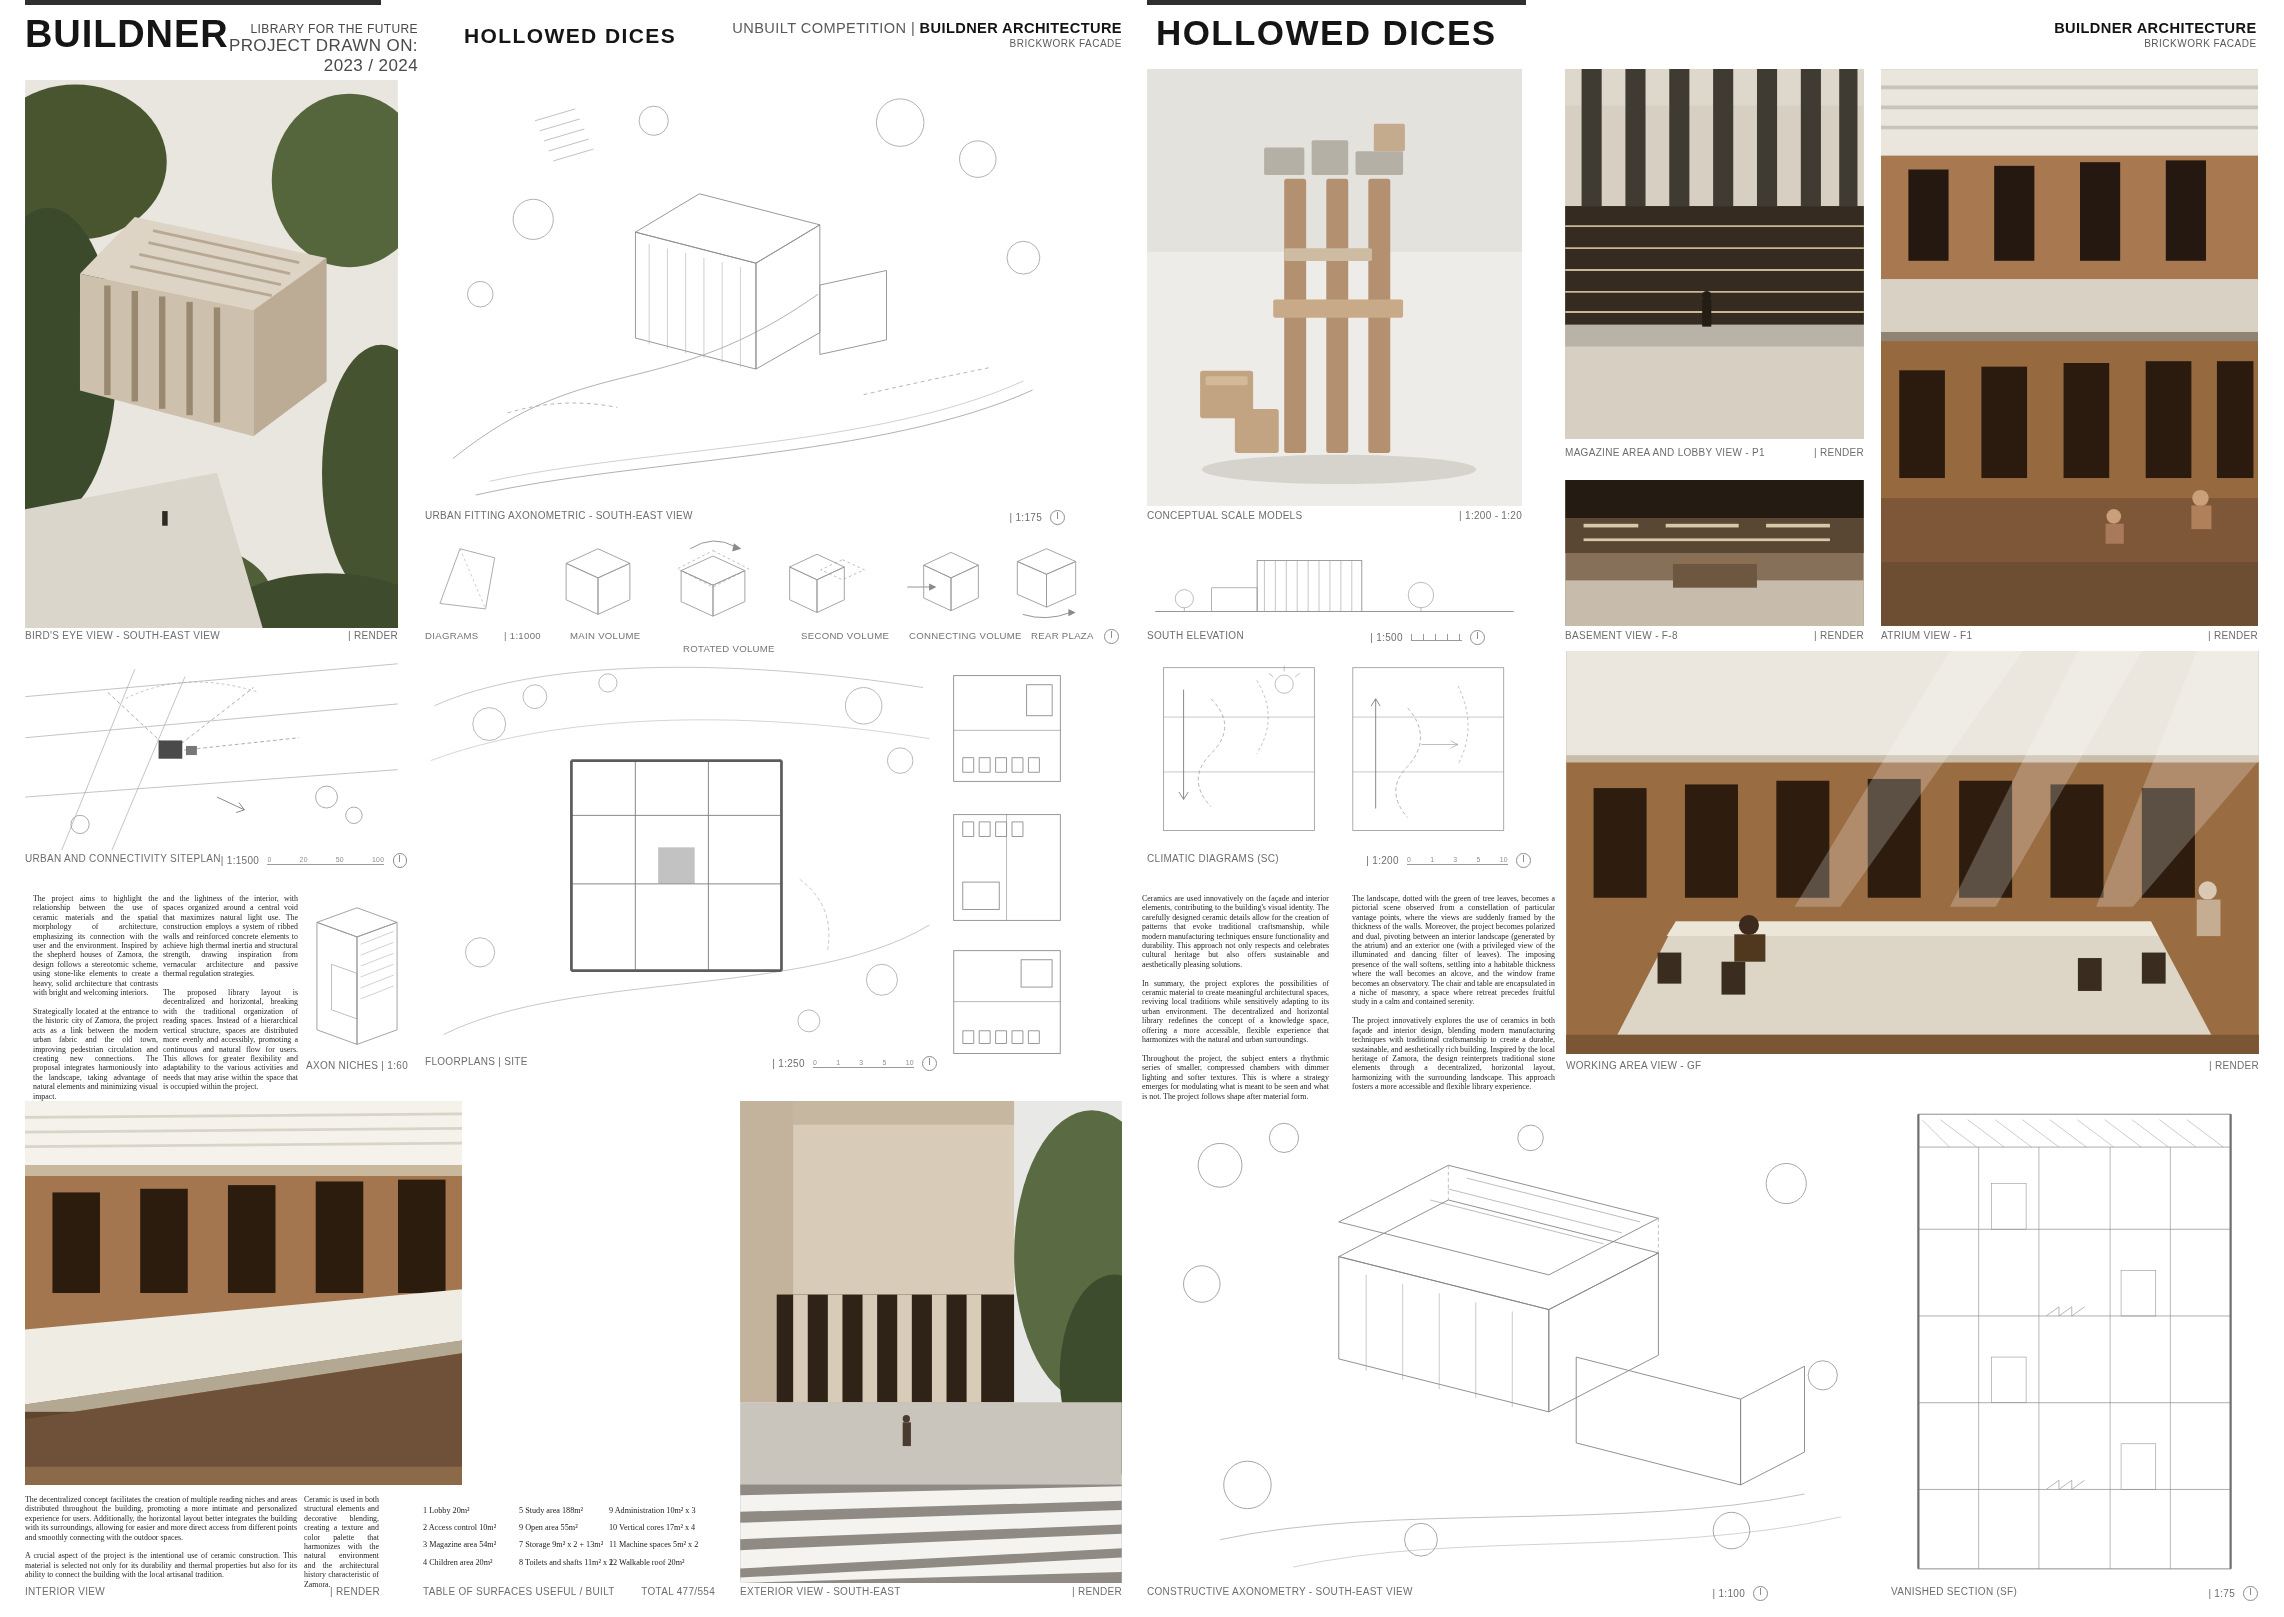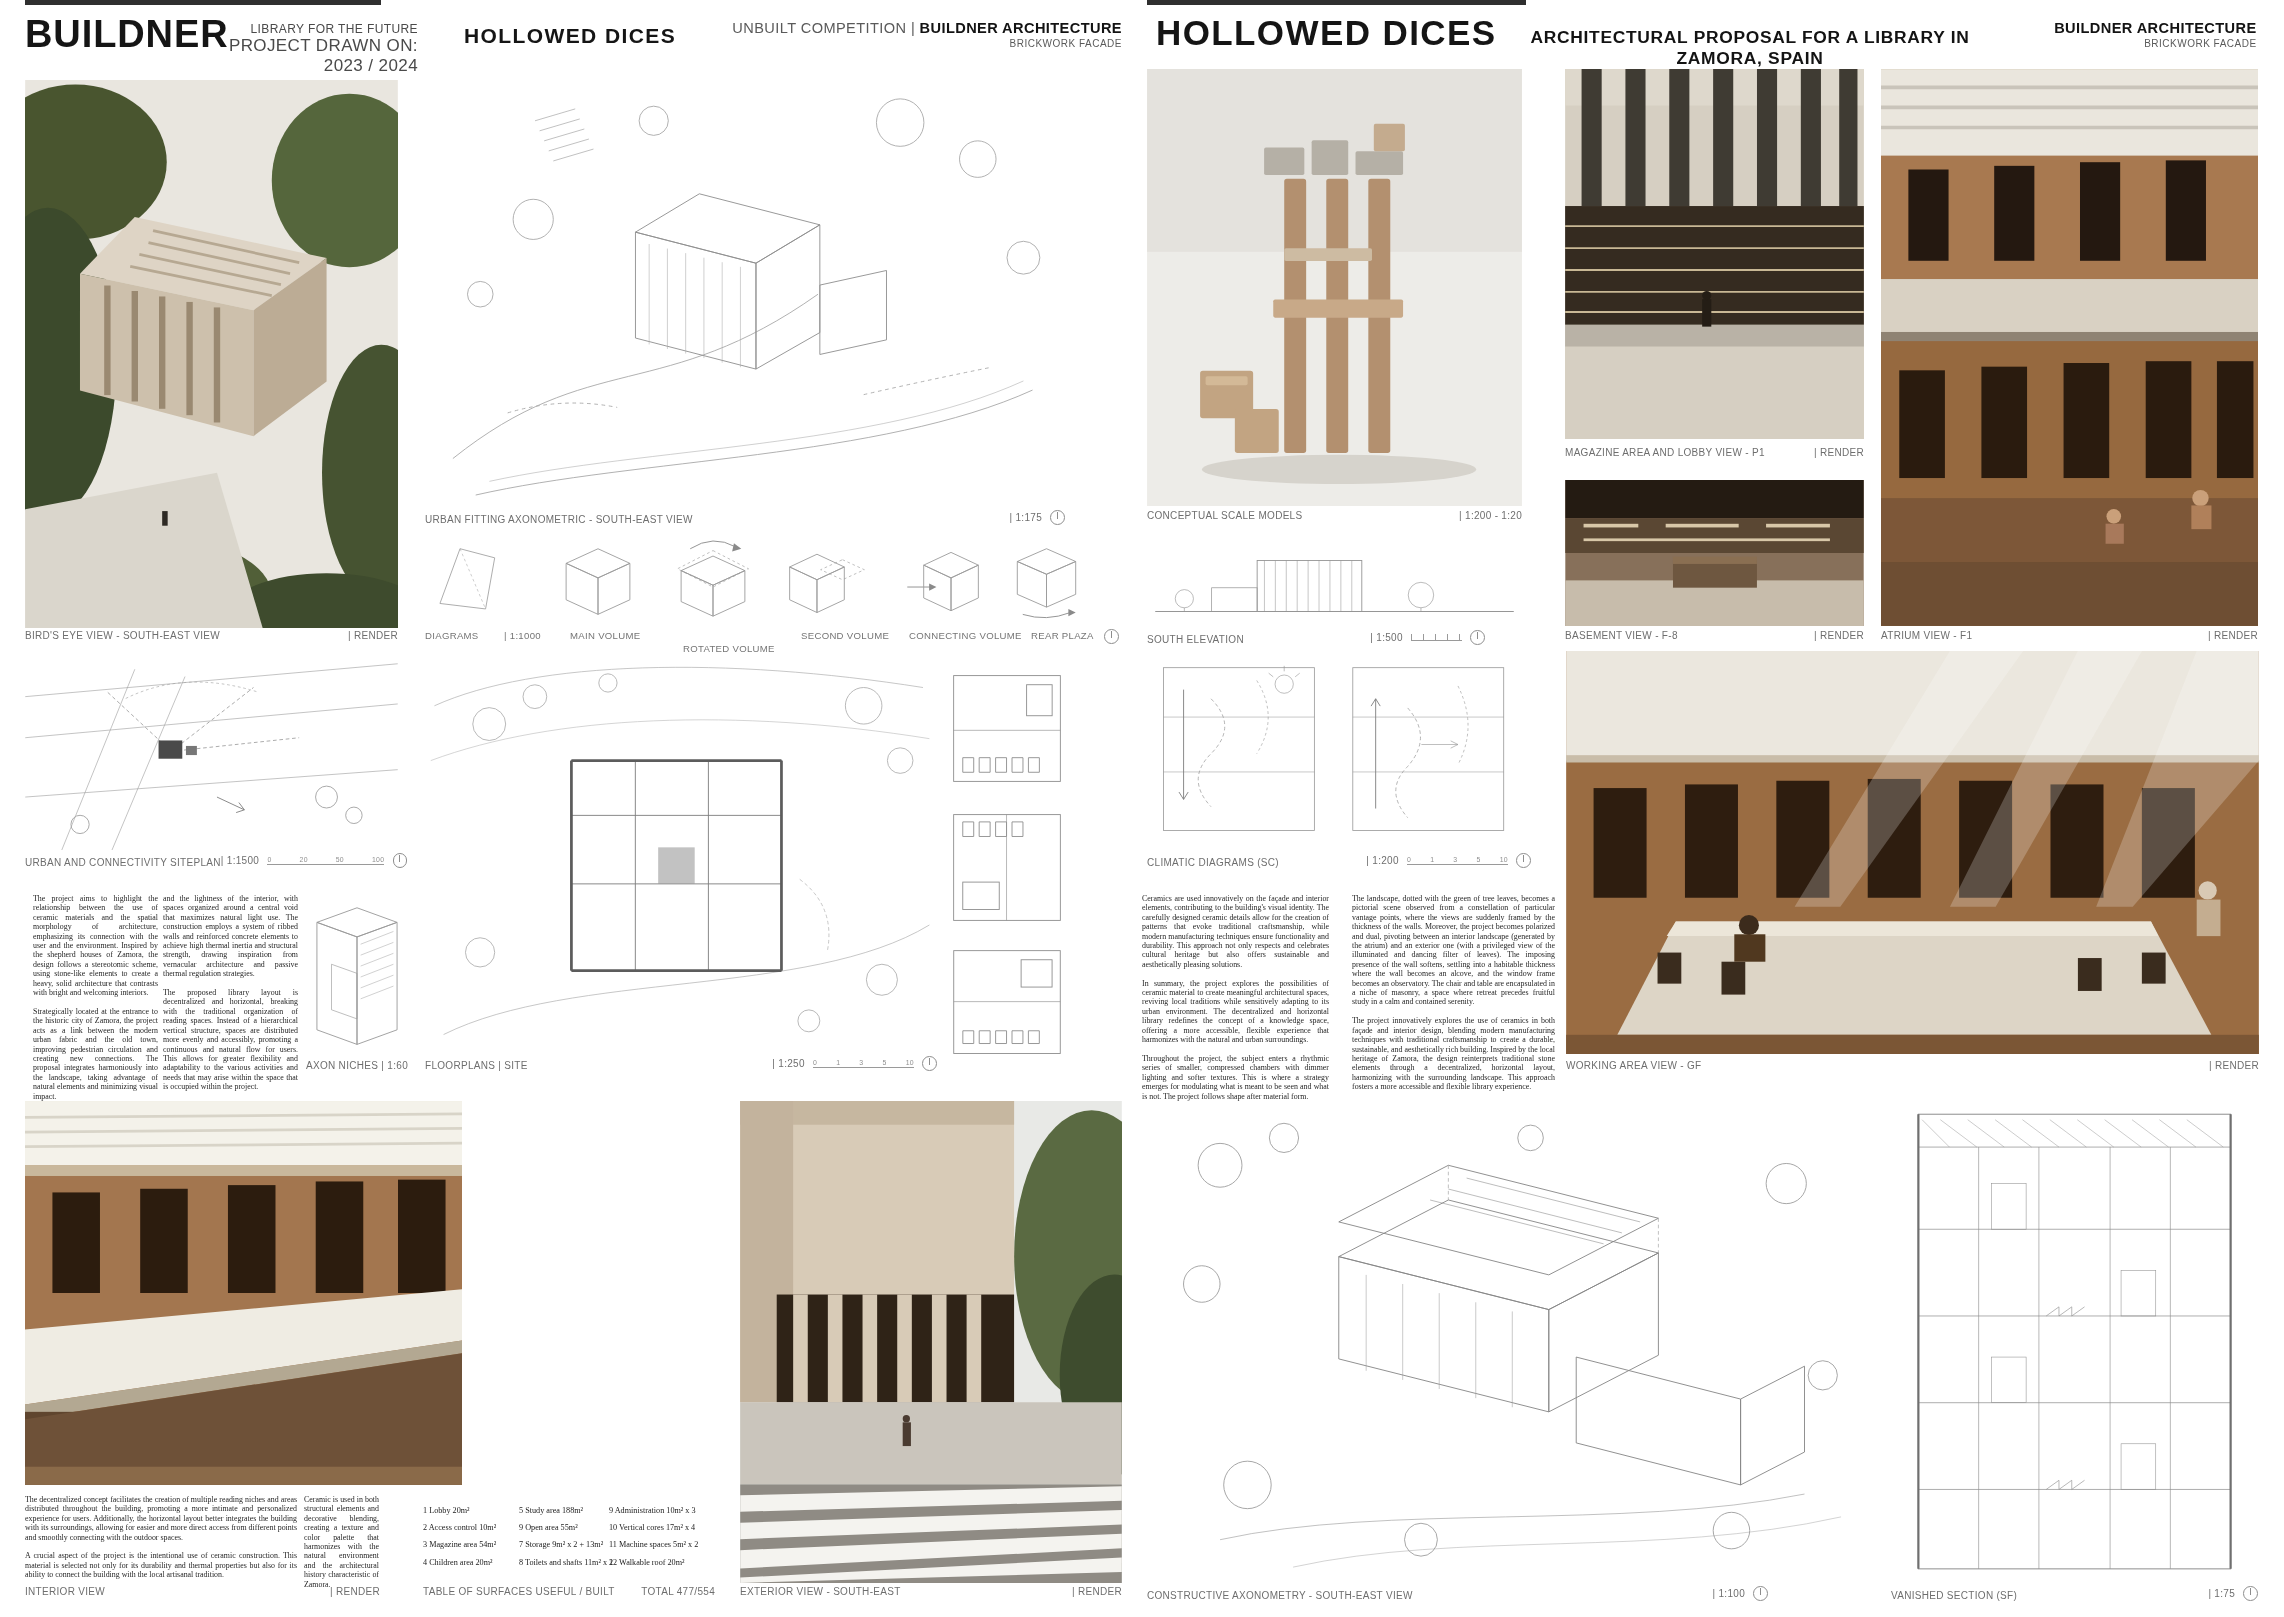--- a/index.html
+++ b/index.html
@@ -12,21 +12,21 @@
   .hline1{font-size:12px;letter-spacing:0.4px}
   .hline2{font-size:17px;letter-spacing:0.4px}
   .btitle{position:absolute;font-weight:bold;color:#151515;letter-spacing:1.4px;font-size:21px}
   .btitle2{position:absolute;font-weight:bold;color:#151515;letter-spacing:1.4px;font-size:35px;line-height:35px}
   .meta{position:absolute;text-align:right;white-space:nowrap}
   .meta .m1{font-size:14.6px;color:#5a5a5a;letter-spacing:0.4px}
   .meta .m1 b{color:#131313}
   .meta .m2{font-size:10px;color:#5a5a5a;letter-spacing:0.5px;margin-top:1.8px}
   .subtitle{position:absolute;font-weight:bold;color:#131313;font-size:17.4px;letter-spacing:0.7px;text-align:center}
   
-  .cap{position:absolute;display:flex;justify-content:space-between;align-items:flex-end;font-size:10px;color:#6e6e6e;letter-spacing:0.3px;white-space:nowrap}
+  .cap{position:absolute;display:flex;justify-content:space-between;align-items:flex-start;font-size:10px;color:#6e6e6e;letter-spacing:0.3px;white-space:nowrap}
   .cap .grp{display:flex;align-items:center;gap:8.2px}
   .mini-label{position:absolute;font-size:9.6px;color:#757575;letter-spacing:0.3px;white-space:nowrap}
   .compass{display:inline-block;width:12.8px;height:12.8px;border:0.9px solid #8d8d8d;border-radius:50%;position:relative;flex:0 0 auto}
   .compass:before{content:"";position:absolute;left:5.5px;top:0.9px;width:0.9px;height:7.3px;background:#8d8d8d}
   .sbar{display:flex;justify-content:space-between;align-items:flex-end;width:117px;border-bottom:0.9px solid #9a9a9a;font-size:6.9px;color:#8f8f8f;padding-bottom:0.9px}
   .sbar i{font-style:normal}
   .tickbar{width:51px;height:6.4px;border-bottom:0.9px solid #9a9a9a;background:repeating-linear-gradient(90deg,#9a9a9a 0 0.9px,transparent 0.9px 12px)}
   
   .serif{position:absolute;font-family:"Liberation Serif",serif;font-size:7.9px;line-height:9.4px;color:#1f1f1f;text-align:justify;white-space:pre-line}
   .stable-col{position:absolute;font-family:"Liberation Serif",serif;font-size:8.2px;color:#222;display:flex;flex-direction:column;gap:8.2px;white-space:nowrap}
@@ -46,21 +46,20 @@
     <div class="hline1">LIBRARY FOR THE FUTURE</div>
     <div class="hline2">PROJECT DRAWN ON: 2023 / 2024</div>
   </div>
   <div class="btitle" style="left:464px;top:24px">HOLLOWED DICES</div>
   <div class="meta" style="right:1162px;top:20px">
     <div class="m1"><span>UNBUILT COMPETITION | </span><b>BUILDNER ARCHITECTURE</b></div>
     <div class="m2">BRICKWORK FACADE</div>
   </div>
 
   <div class="btitle2" style="left:1156px;top:14.6px">HOLLOWED DICES</div>
-  <div class="subtitle" style="left:1501px;top:27.4px;width:498px">ARCHITECTURAL PROPOSAL FOR A LIBRARY IN ZAMORA, SPAIN</div>
   <div class="meta" style="right:27.4px;top:20px">
     <div class="m1"><b>BUILDNER ARCHITECTURE</b></div>
     <div class="m2">BRICKWORK FACADE</div>
   </div>
 
   <div class="abs" style="left:25px;top:80px">
     <svg width="373" height="548" viewBox="0 0 408 600">
       <rect width="408" height="600" fill="#e9e6df"></rect>
       <ellipse cx="55" cy="90" rx="100" ry="85" fill="#49552f"></ellipse>
       <ellipse cx="25" cy="310" rx="75" ry="170" fill="#3c4a2c"></ellipse>

